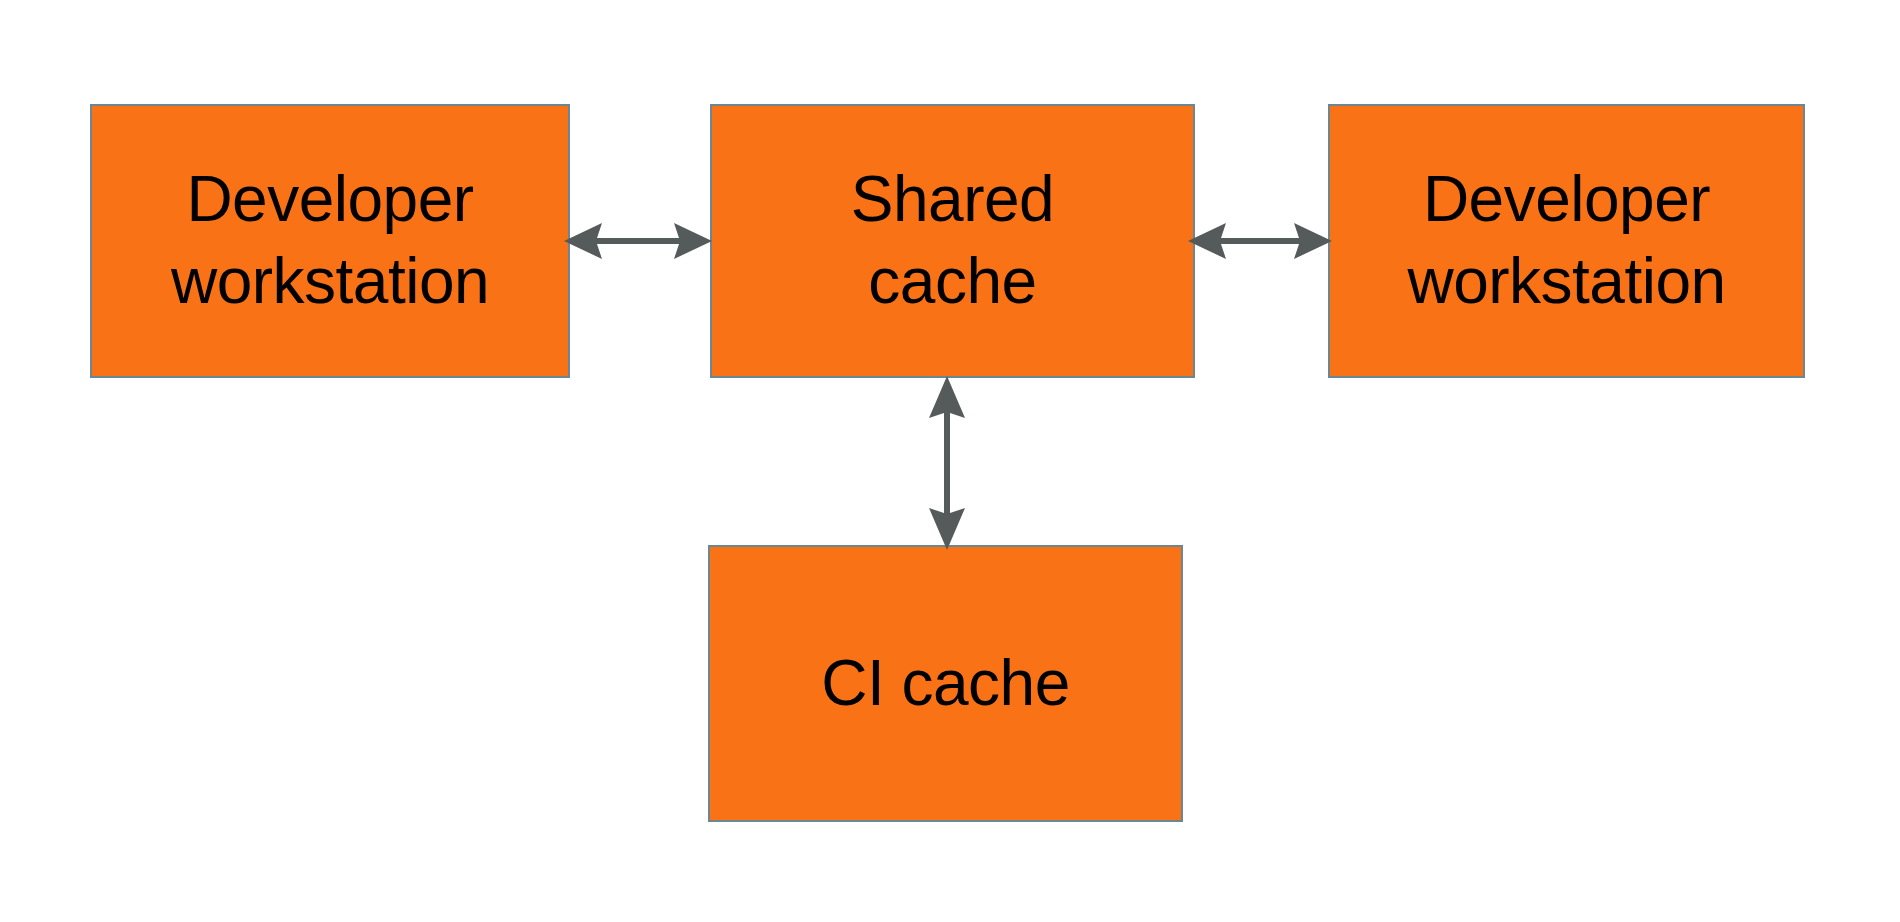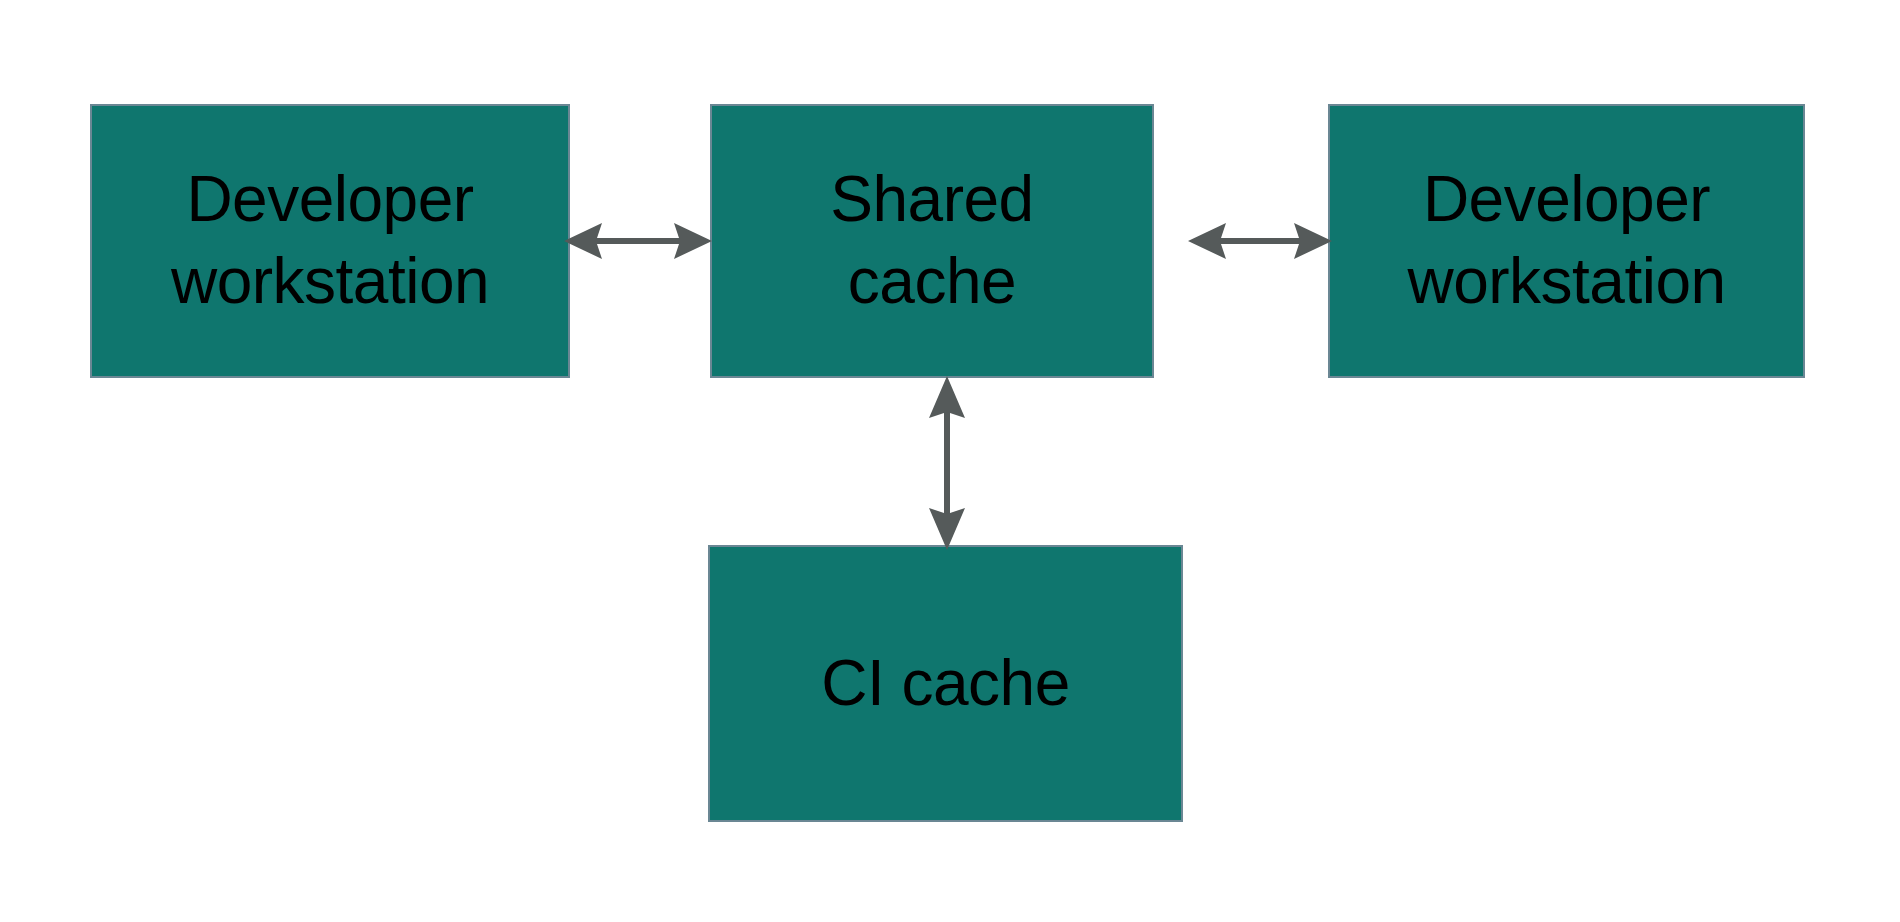--- a/index.html
+++ b/index.html
@@ -14,40 +14,40 @@
   #canvas {
     position: relative;
     width: 1900px;
     height: 922px;
     background: #ffffff;
     overflow: hidden;
   }
   .node {
     position: absolute;
     box-sizing: border-box;
-    background: #0f766e;
+    background: #f97316;
     border: 2px solid #6b8794;
     display: flex;
     align-items: center;
     justify-content: center;
     text-align: center;
   }
   .node-label {
     color: #000000;
     font-family: "Liberation Sans", sans-serif;
     font-size: 64px;
     line-height: 1.28;
     font-weight: 400;
     letter-spacing: -0.5px;
     white-space: pre-line;
     padding: 0 10px;
   }
   
   #node-dev-left   { left: 90px;   top: 104px; width: 480px; height: 274px; }
-  #node-shared     { left: 710px;  top: 104px; width: 444px; height: 274px; justify-content: center; }
+  #node-shared     { left: 710px;  top: 104px; width: 485px; height: 274px; justify-content: center; }
   #node-dev-right  { left: 1328px; top: 104px; width: 477px; height: 274px; }
   #node-ci         { left: 708px;  top: 545px; width: 475px; height: 277px; }
 
   .connector {
     position: absolute;
     pointer-events: none;
   }
   #conn-left-shared  { left: 562px;  top: 212px; width: 152px;  height: 58px; }
   #conn-shared-right { left: 1186px; top: 212px; width: 148px;  height: 58px; }
   #conn-shared-ci    { left: 916px;  top: 372px; width: 62px;   height: 180px; }

